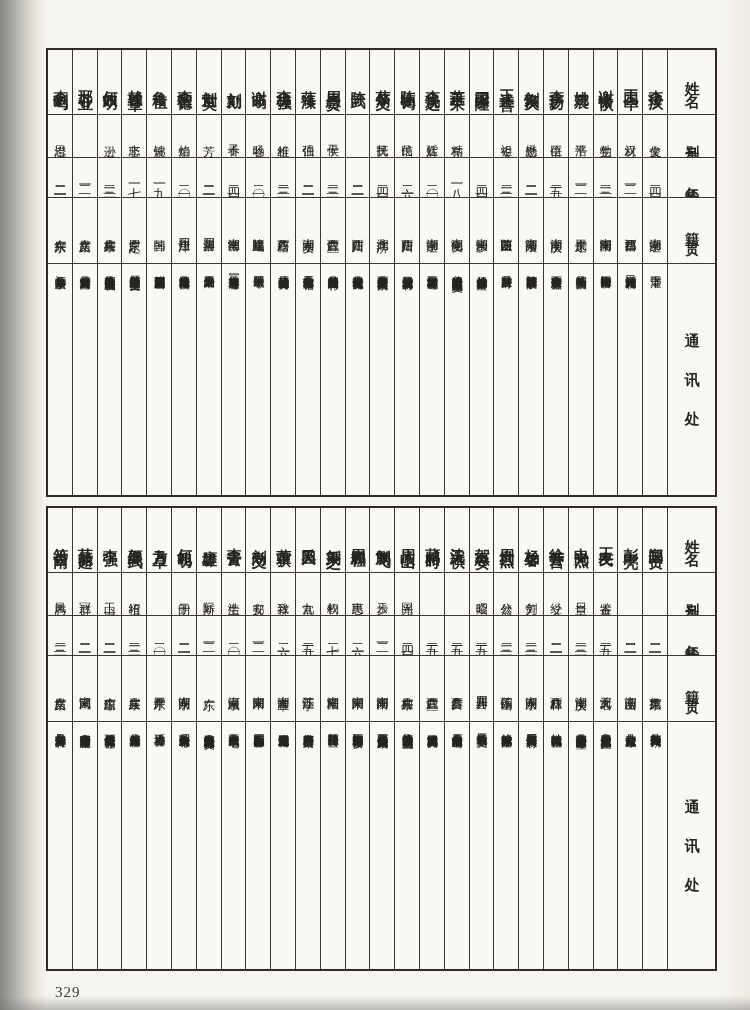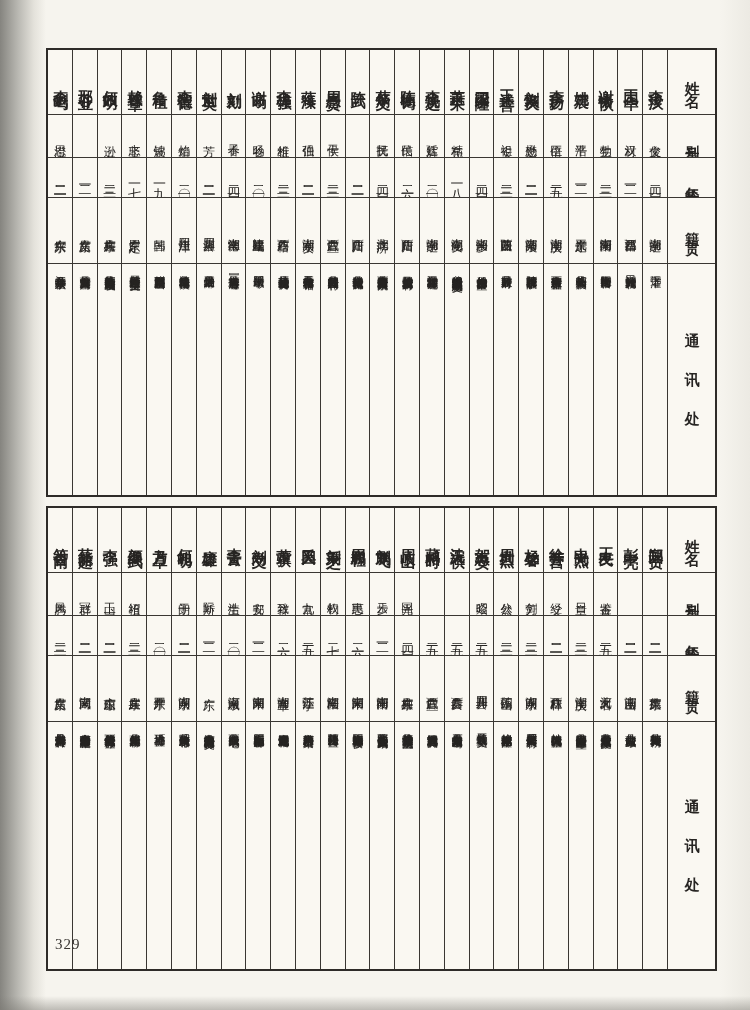--- a/index.html
+++ b/index.html
@@ -58,21 +58,21 @@
   .f-address .vtext{font-size:11px;line-height:1.02;letter-spacing:.02em;}
   
   .header-cell{align-items:center;justify-content:center;}
   .header-cell .vtext{font-size:15px;font-weight:bold;}
   .header-col .h-name .vtext{letter-spacing:.85em;}
   .header-col .h-alias .vtext{letter-spacing:.12em;font-size:14px;}
   .header-col .h-age .vtext{letter-spacing:.1em;font-size:14px;}
   .header-col .h-native .vtext{letter-spacing:.7em;font-size:14px;}
   .header-col .h-address .vtext{letter-spacing:2.6em;}
   .page-number{
-    position:absolute;left:55px;top:936px;
+    position:absolute;left:55px;top:984px;
     font-size:15px;letter-spacing:1px;color:#3a3733;
   }
 </style>
 </head>
 <body>
 
 <div class="scan">
   <div class="sheet">
     <div class="v-table top">
         <div class="col header-col">

